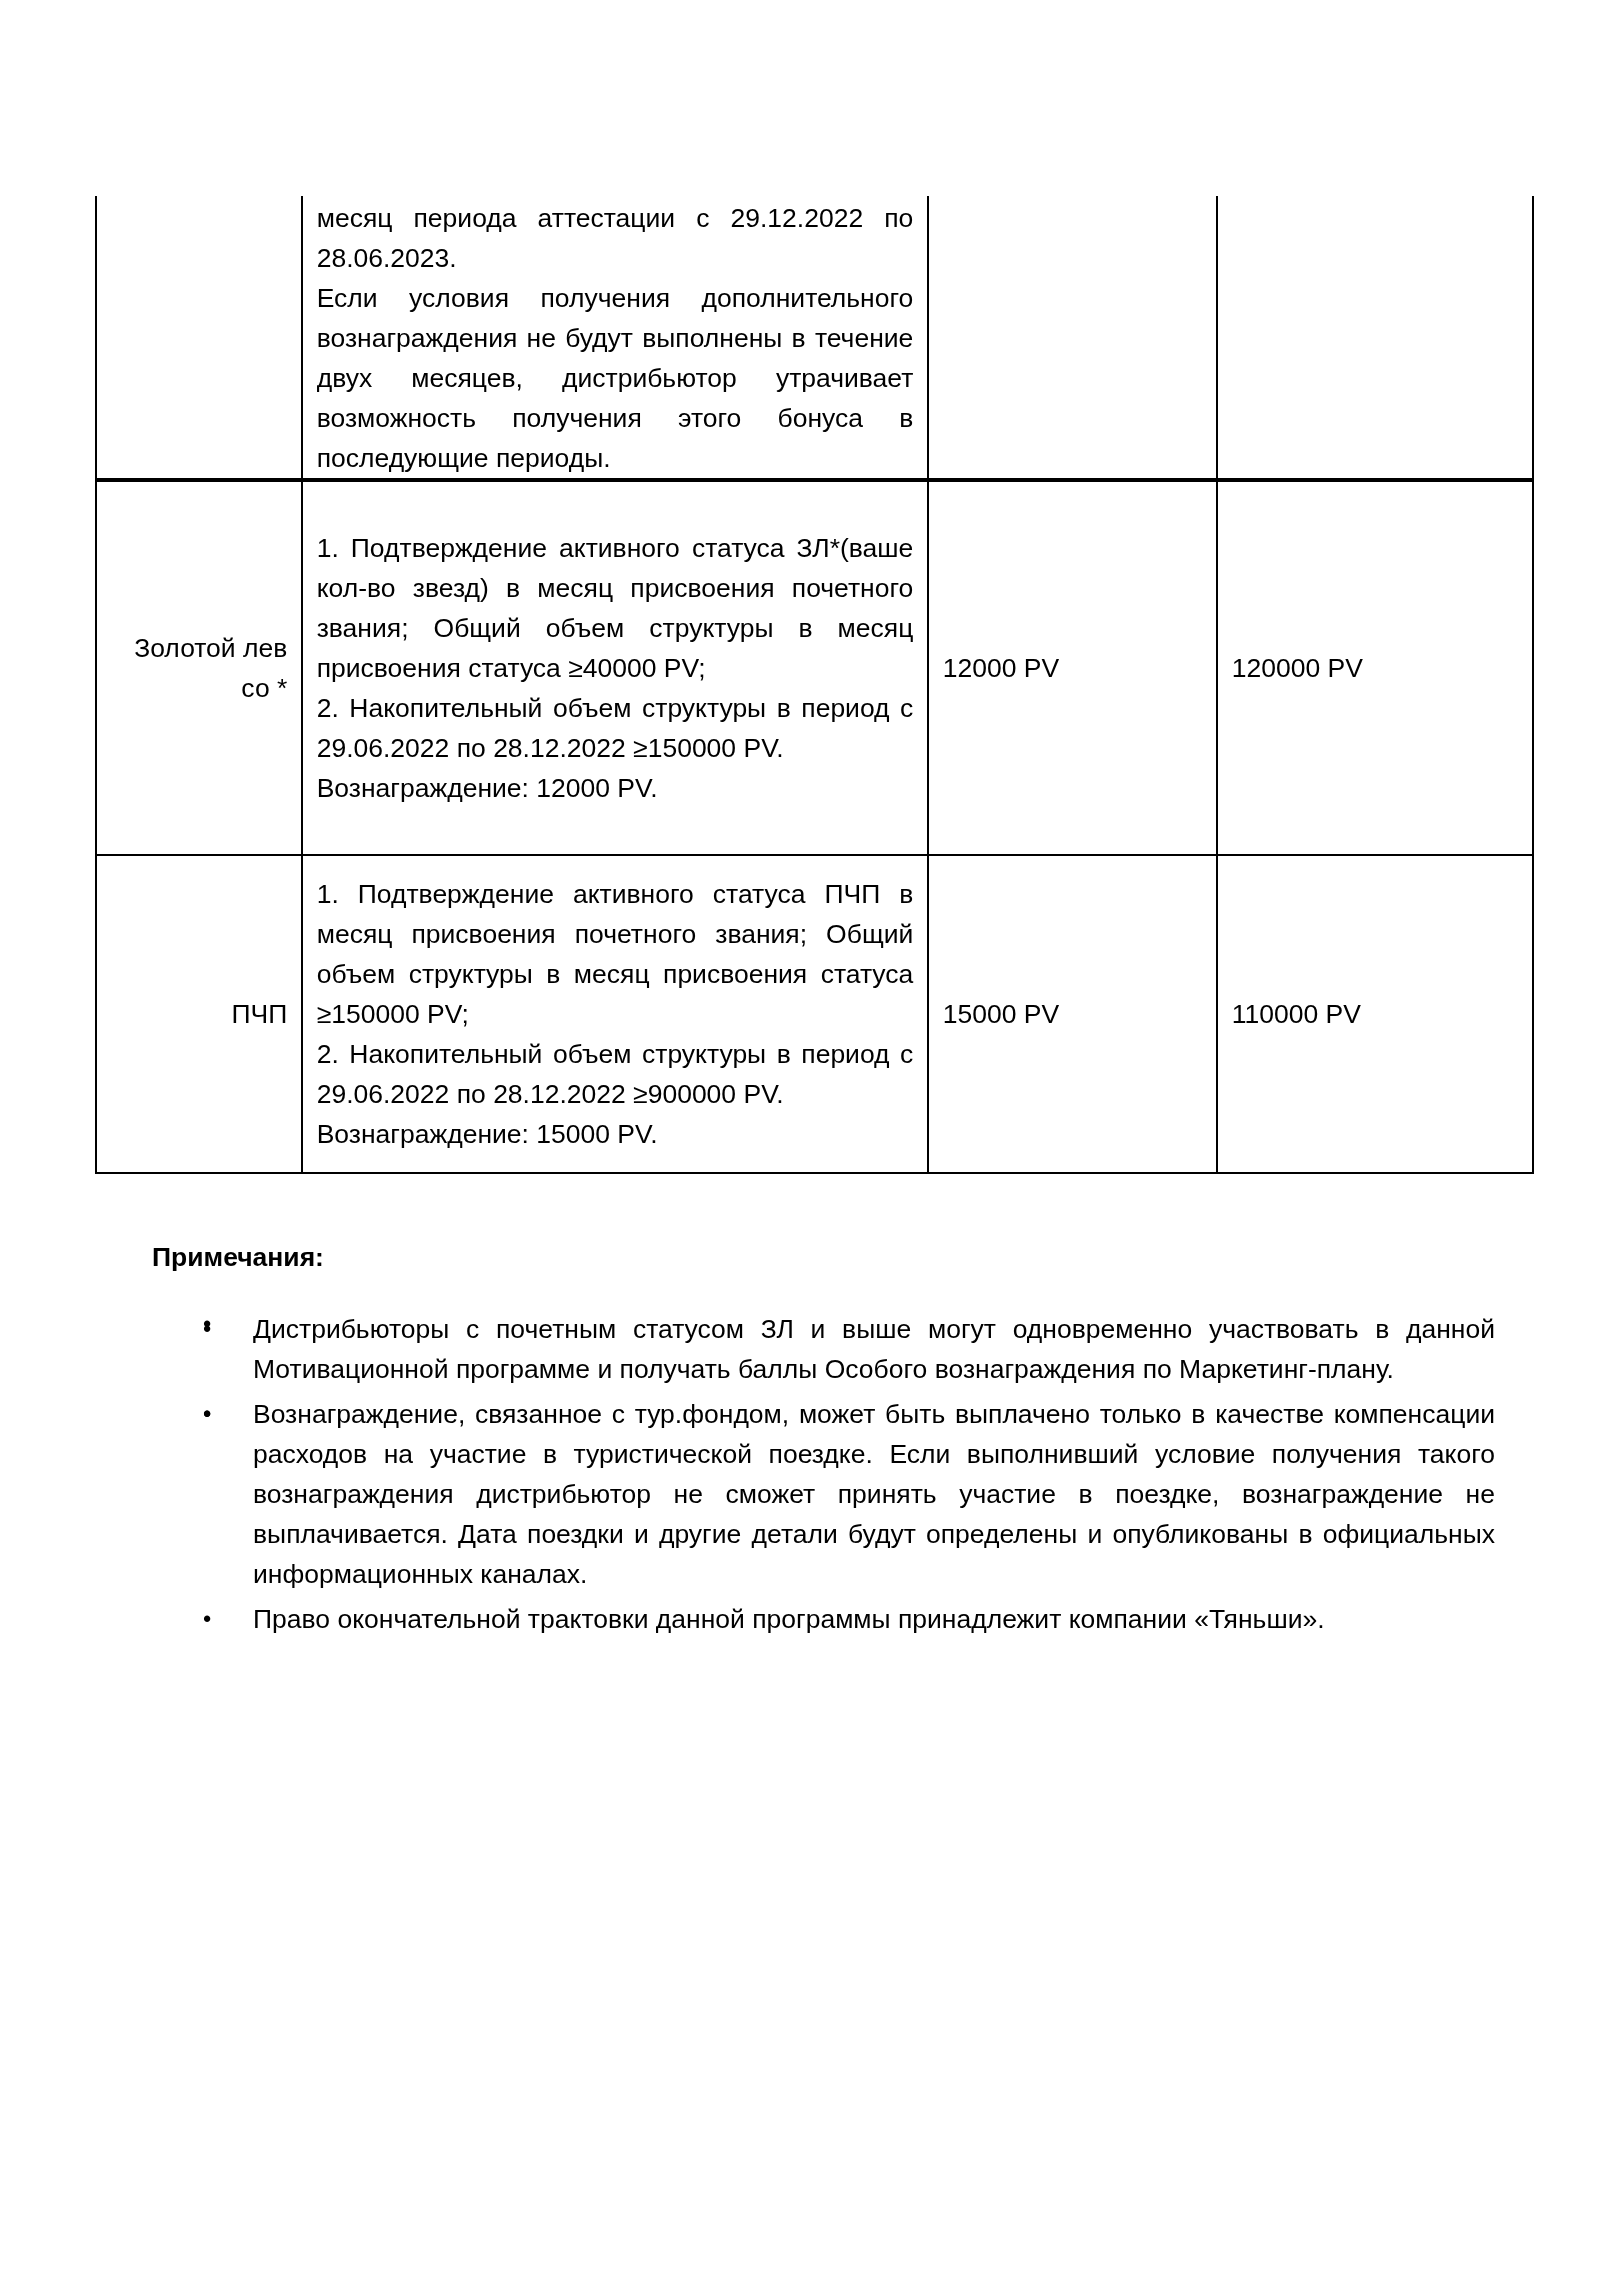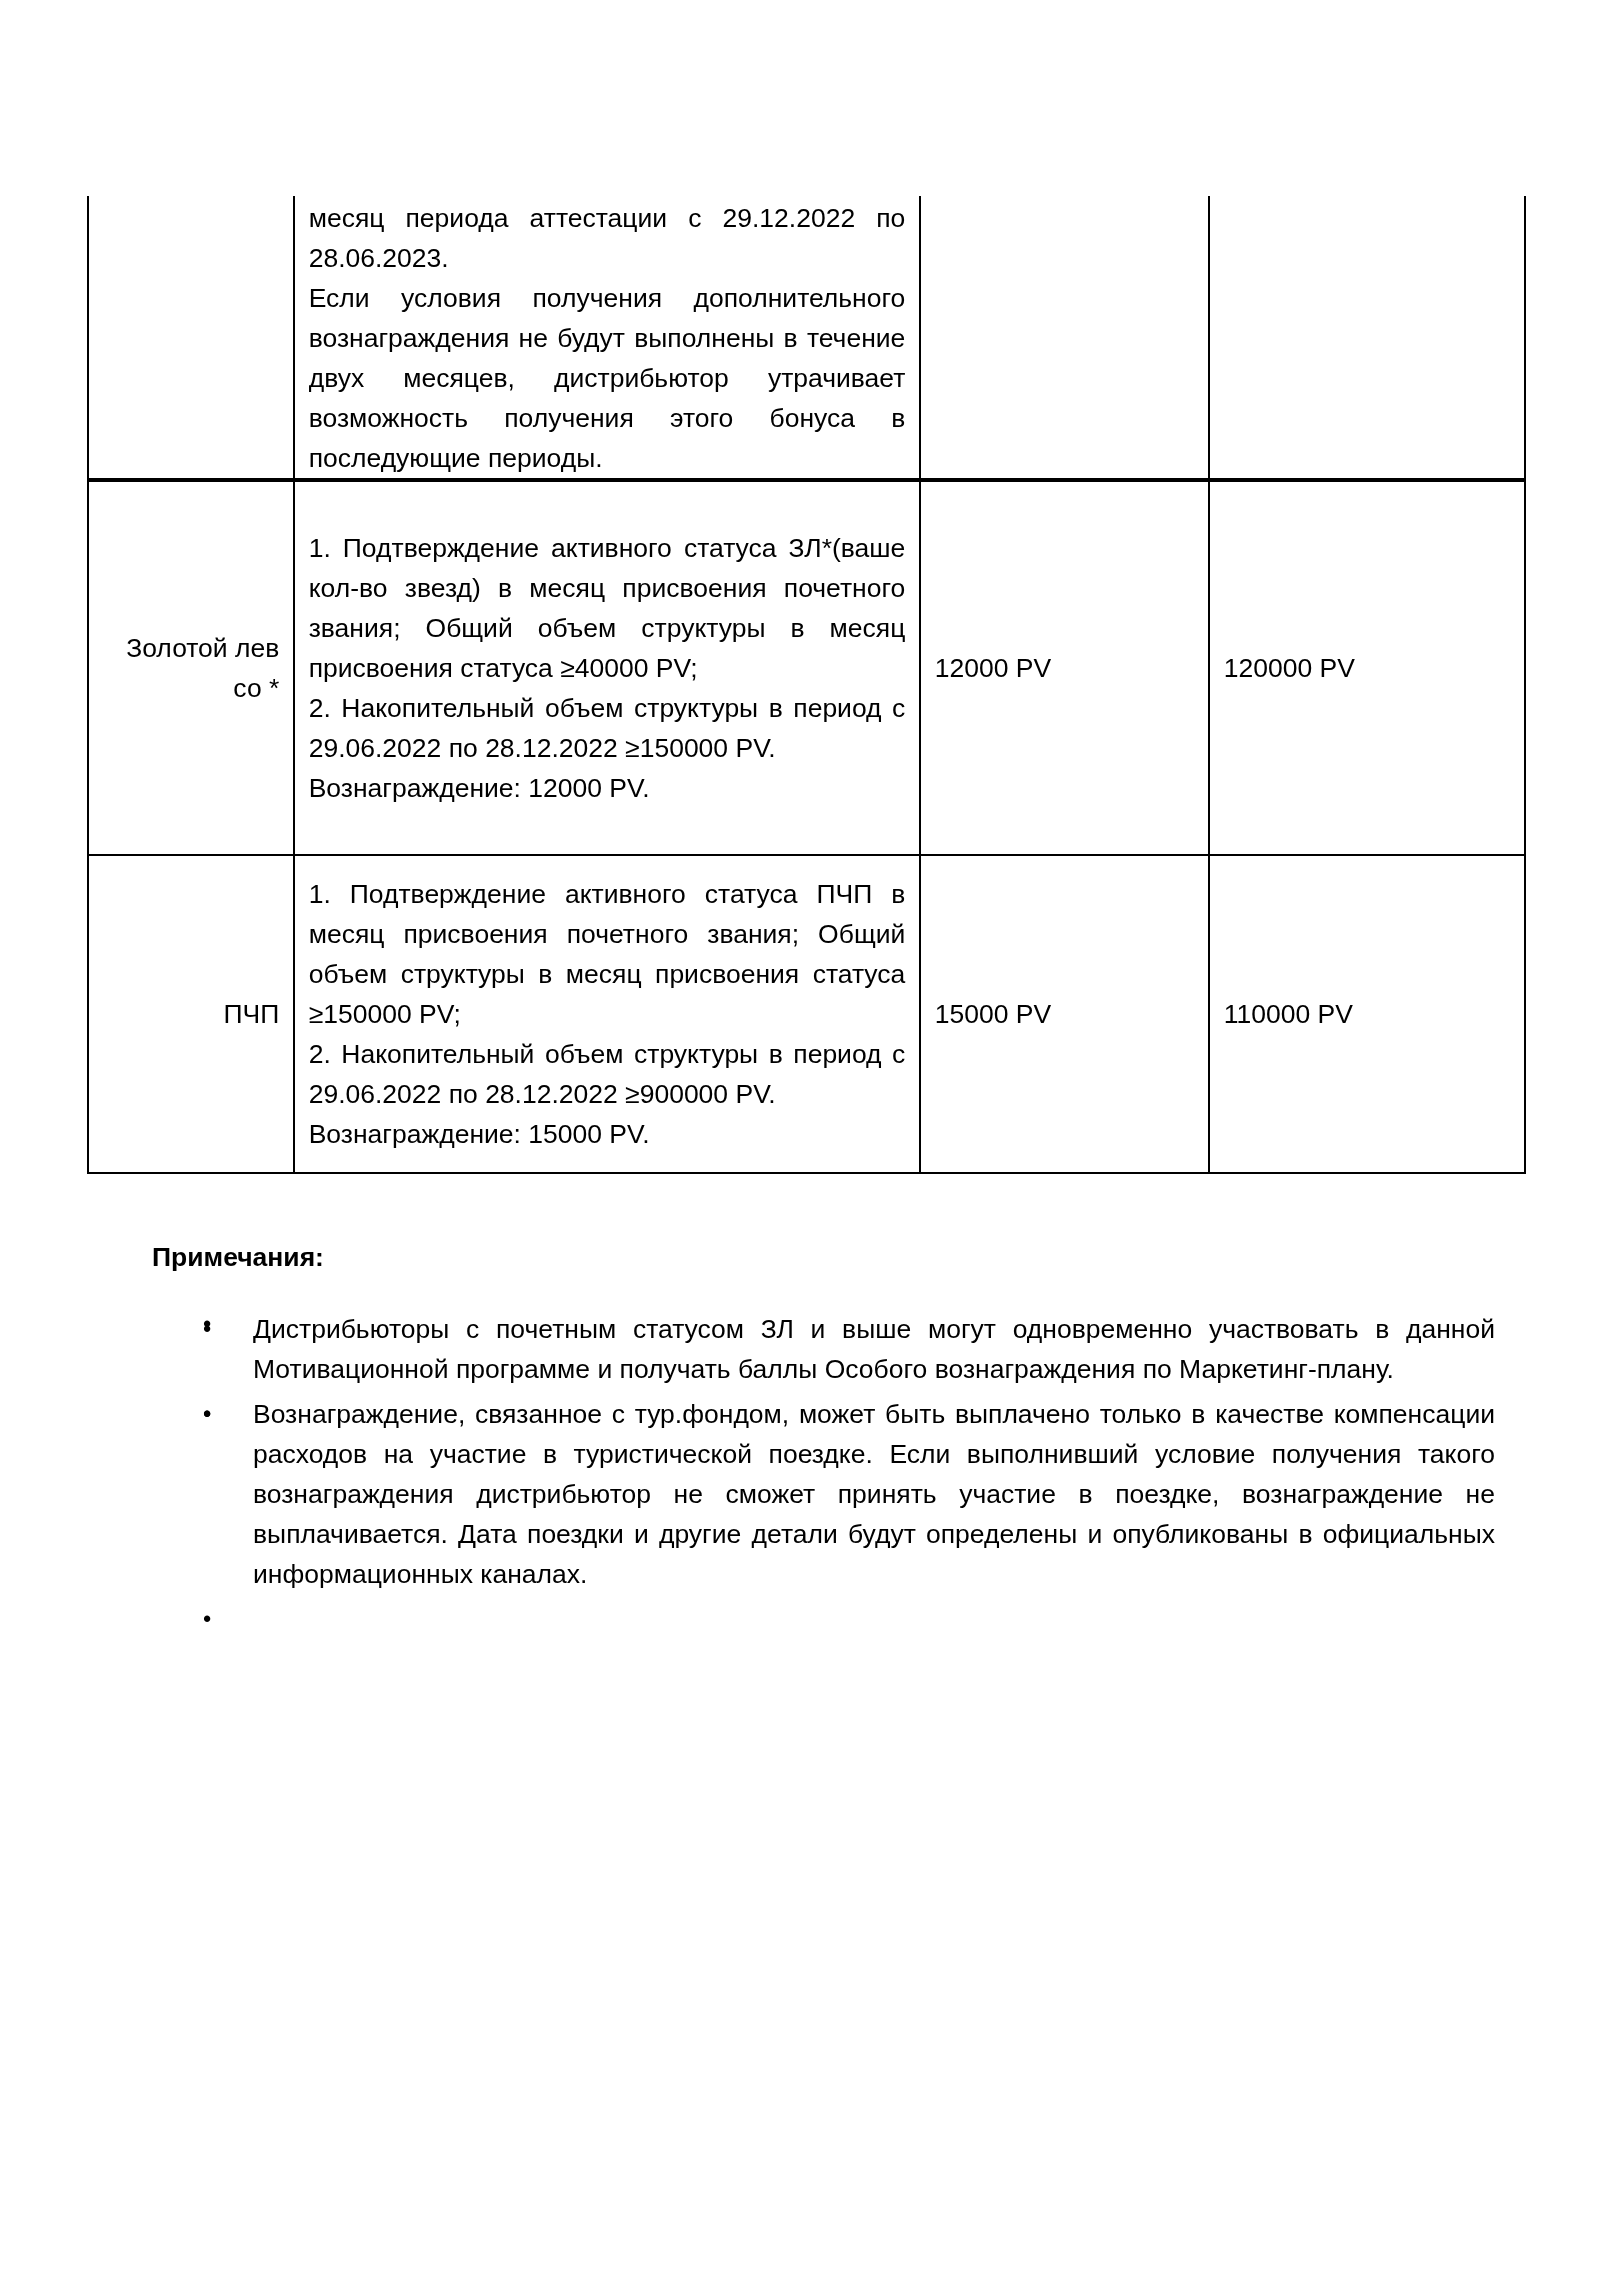--- a/index.html
+++ b/index.html
@@ -1,21 +1,21 @@
 <!DOCTYPE html>
 <html><head>
 <meta charset="utf-8">
 <style>
   html, body { margin: 0; padding: 0; background: #ffffff; }
   body { width: 1621px; height: 2293px; position: relative; overflow: hidden;
          font-family: "Liberation Sans", sans-serif; color: #000; }
   .page { position: absolute; left: 0; top: 0; width: 1621px; height: 2293px; background: #fff; }
 
   table.reward-table {
-    position: absolute; left: 87px; top: 196px;
+    position: absolute; left: 95px; top: 196px;
     width: 1437px; border-collapse: collapse; table-layout: fixed;
     font-size: 26.5px; line-height: 40px;
   }
   table.reward-table td {
     border: 2px solid #000; vertical-align: middle; padding: 0 13.7px 0 13.7px;
   }
   table.reward-table tr.continued td { border-top: none; }
   table.reward-table tr.continued td.cond { vertical-align: top; padding-top: 2px; }
   table.reward-table tr.row-thick td { border-top-width: 4.9px; }
   table.reward-table tr.row-last td { border-bottom-width: 2.9px; }
@@ -91,17 +91,18 @@
     </li>
     <li>
       <span class="bullet">•</span>
     </li>
     <li>
       <span class="bullet">•</span>
       <span>Вознаграждение, связанное с тур.фондом, может быть выплачено только в качестве компенсации расходов на участие в туристической поездке. Если выполнивший условие получения такого вознаграждения дистрибьютор не сможет принять участие в поездке, вознаграждение не выплачивается. Дата поездки и другие детали будут определены и опубликованы в официальных информационных каналах.</span>
     </li>
     <li>
       <span class="bullet">•</span>
+      <span>Право окончательной трактовки данной программы принадлежит компании «Тяньши».</span>
     </li>
   </ul>
 
 </div>
 
 
 </body></html>

